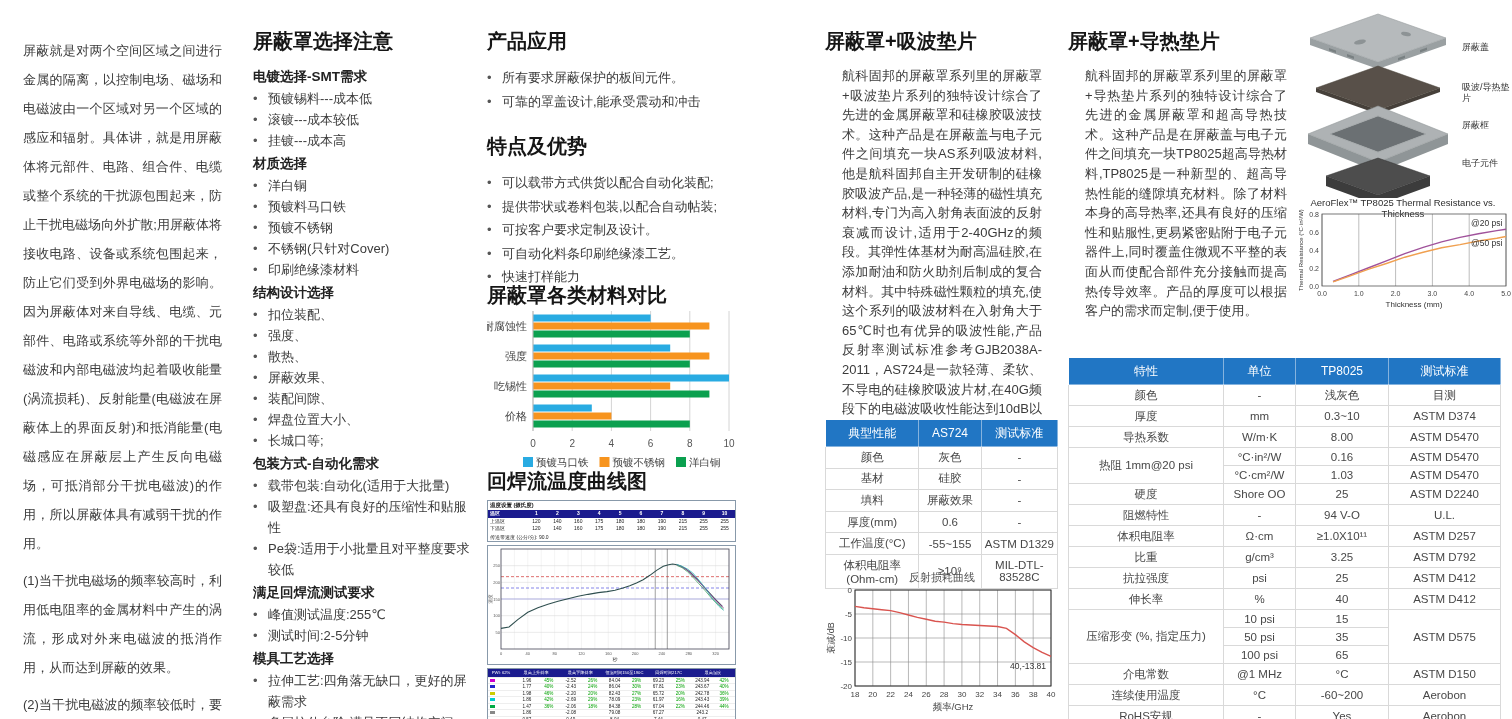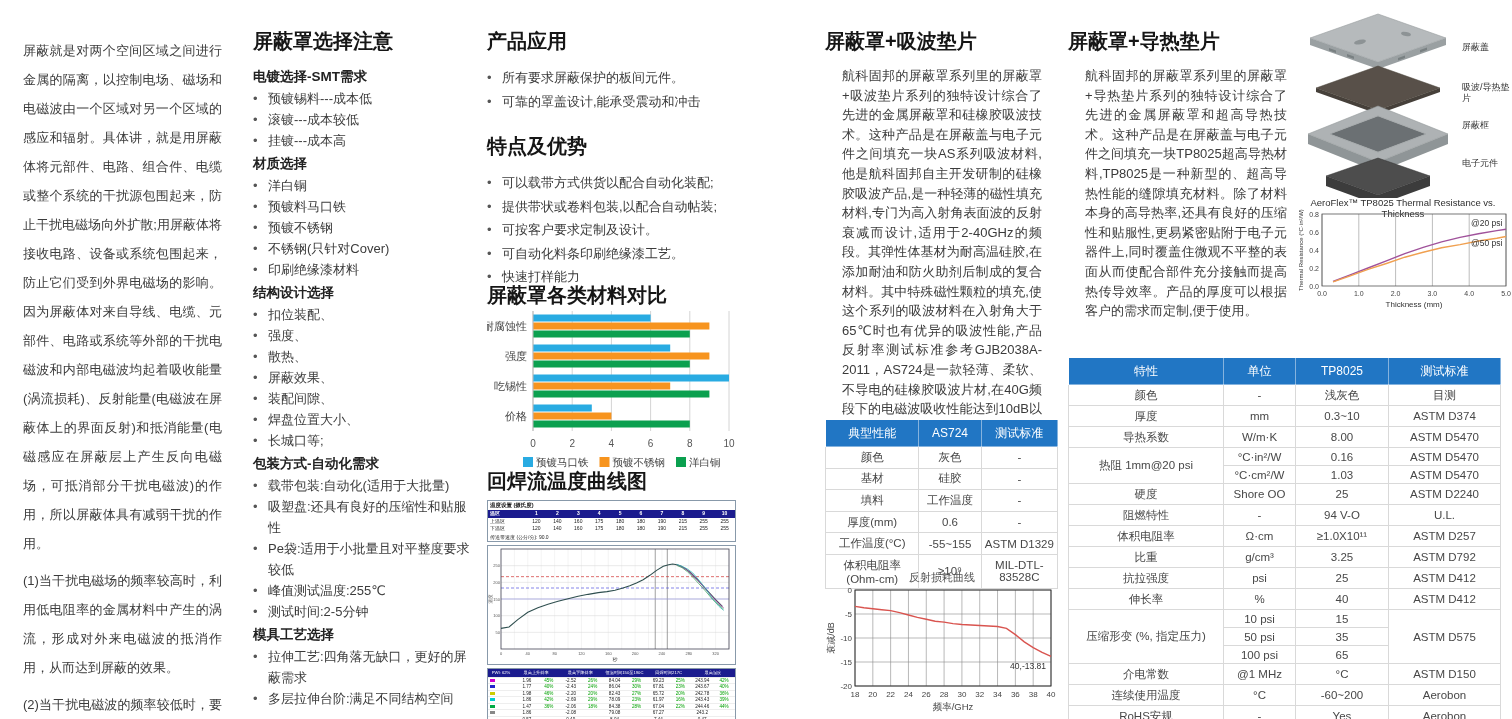--- a/index.html
+++ b/index.html
@@ -132,20 +132,21 @@
           <div class="t">载带包装:自动化(适用于大批量)</div>
         </div>
         <div class="li">
           <div class="b">•</div>
           <div class="t">吸塑盘:还具有良好的压缩性和贴服性</div>
         </div>
         <div class="li">
           <div class="b">•</div>
           <div class="t">Pe袋:适用于小批量且对平整度要求较低</div>
         </div>
+        <div class="sub">满足回焊流测试要求</div>
         <div class="li">
           <div class="b">•</div>
           <div class="t">峰值测试温度:255℃</div>
         </div>
         <div class="li">
           <div class="b">•</div>
           <div class="t">测试时间:2-5分钟</div>
         </div>
         <div class="sub">模具工艺选择</div>
         <div class="li">
@@ -470,21 +471,21 @@
           <td>灰色</td>
           <td>-</td>
         </tr>
         <tr>
           <td>基材</td>
           <td>硅胶</td>
           <td>-</td>
         </tr>
         <tr>
           <td>填料</td>
-          <td>工作温度</td>
+          <td>屏蔽效果</td>
           <td>-</td>
         </tr>
         <tr>
           <td>厚度(mm)</td>
           <td>0.6</td>
           <td>-</td>
         </tr>
         <tr>
           <td>工作温度(°C)</td>
           <td>-55~155</td>

